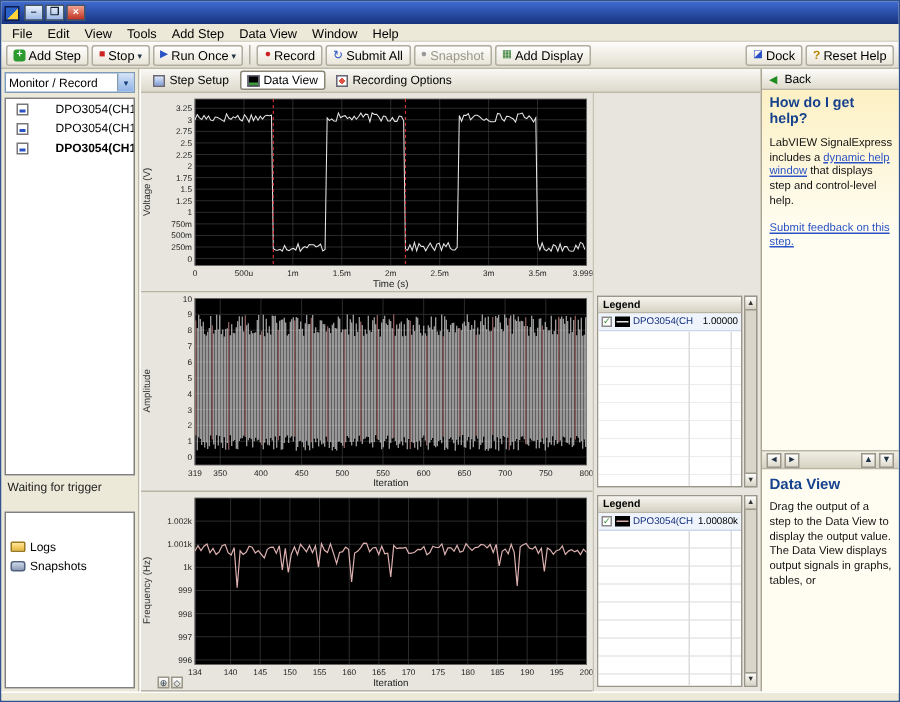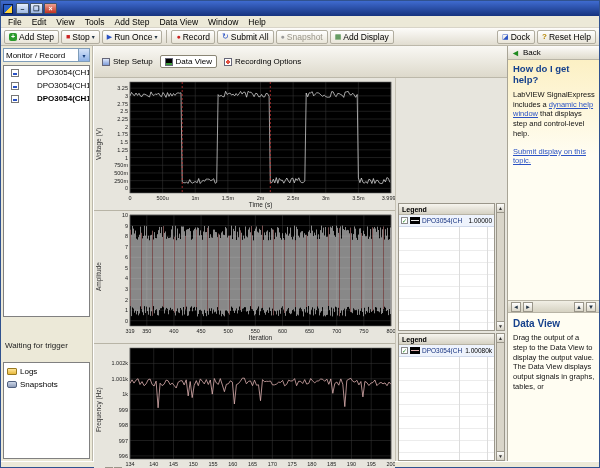--- a/index.html
+++ b/index.html
@@ -68,32 +68,32 @@
                  display:flex; align-items:center; gap:3px; padding:0 2px; font-weight:bold; }
   .scope-ic { width:9px; height:8px; background:#d8d8d8; border:1px solid #555; position:relative; }
   .scope-ic::after { content:""; position:absolute; left:1px; top:1px; width:5px; height:4px; background:#3c9a3c; }
   .tree-row { height:13px; display:flex; align-items:center; gap:18px; padding:0 2px 0 7px;
               white-space:nowrap; overflow:hidden; }
   .tree-row.sel { font-weight:bold; }
   .node-ic { width:8px; height:8px; flex:0 0 auto; background:#fff; border:1px solid #777;
              position:relative; }
   .node-ic::after { content:""; position:absolute; left:1px; right:1px; top:3px; height:2px; background:#2a52c4; }
   .tree-fill { flex:1; }
-  .waiting { font-size:8px; color:#222; margin:24px 0 0 2px; }
+  .waiting { font-size:8px; color:#222; margin:3px 0 0 2px; }
   .logs { margin-top:12px; background:#fff; border:1px solid #808080; flex:1;
-          font-size:8px; padding:2px 1px; }
+          font-size:8px; padding:16px 1px; }
   .log-row { height:13px; display:flex; align-items:center; gap:3px; padding:0 2px; }
   .folder-ic { width:10px; height:7px; background:linear-gradient(#ffe69a,#e8b93c);
                border:1px solid #9a7a20; border-radius:1px; }
   .cam-ic { width:10px; height:7px; background:linear-gradient(#cdd7e8,#8e9cb8);
             border:1px solid #50607e; border-radius:2px; }
 
   
   .center { flex:1; display:flex; flex-direction:column; min-width:0; border-left:1px solid #fff; }
-  .tabs { height:32px; display:flex; align-items:center; background:linear-gradient(#f9f8f4,#ddd9cb);
+  .tabs { height:16px; display:flex; align-items:center; background:linear-gradient(#f9f8f4,#ddd9cb);
           border-bottom:1px solid #bcb8aa; padding:0 3px; gap:2px; font-size:8px; flex:0 0 auto; }
   .tab { display:flex; align-items:center; gap:3px; height:13px; padding:0 4px;
          border:1px solid transparent; border-radius:2px; white-space:nowrap; }
   .tab.active { background:#fff; border-color:#8a8676; }
   .tab-ic { width:8px; height:8px; border:1px solid #667; }
   .tab-ic.setup { background:linear-gradient(#dfe8fb,#7e9cd8); }
   .tab-ic.data  { background:#000; box-shadow:inset 0 -2px 0 #3c9a3c; }
   .tab-ic.recopt{ background:radial-gradient(circle,#e05040 40%,#fff 45%); }
   .tab-ic.doc   { background:#fff; box-shadow:inset 0 -2px 0 #aaa; }
 
@@ -758,21 +758,21 @@
     <div class="help">
       <div class="help-toolbar">
         <span class="back-arr">◄</span>
         <span>Back</span>
       </div>
       <div class="help-content">
         <div class="help-h">How do I get help?</div>
         <div class="help-p">
           <span>LabVIEW SignalExpress includes a </span><span class="hlink">dynamic help window</span><span> that displays step and control-level help.</span>
         </div>
-        <span class="hlink feedback">Submit display on this topic.</span>
+        <span class="hlink feedback">Submit feedback on this step.</span>
       </div>
       <div class="help-mid">
         <span class="navbtn">◄</span>
         <span class="navbtn">►</span>
         <span class="spacer"></span>
         <span class="navbtn">▲</span>
         <span class="navbtn">▼</span>
       </div>
       <div class="dv-sec">
         <div class="dv-h">Data View</div>

